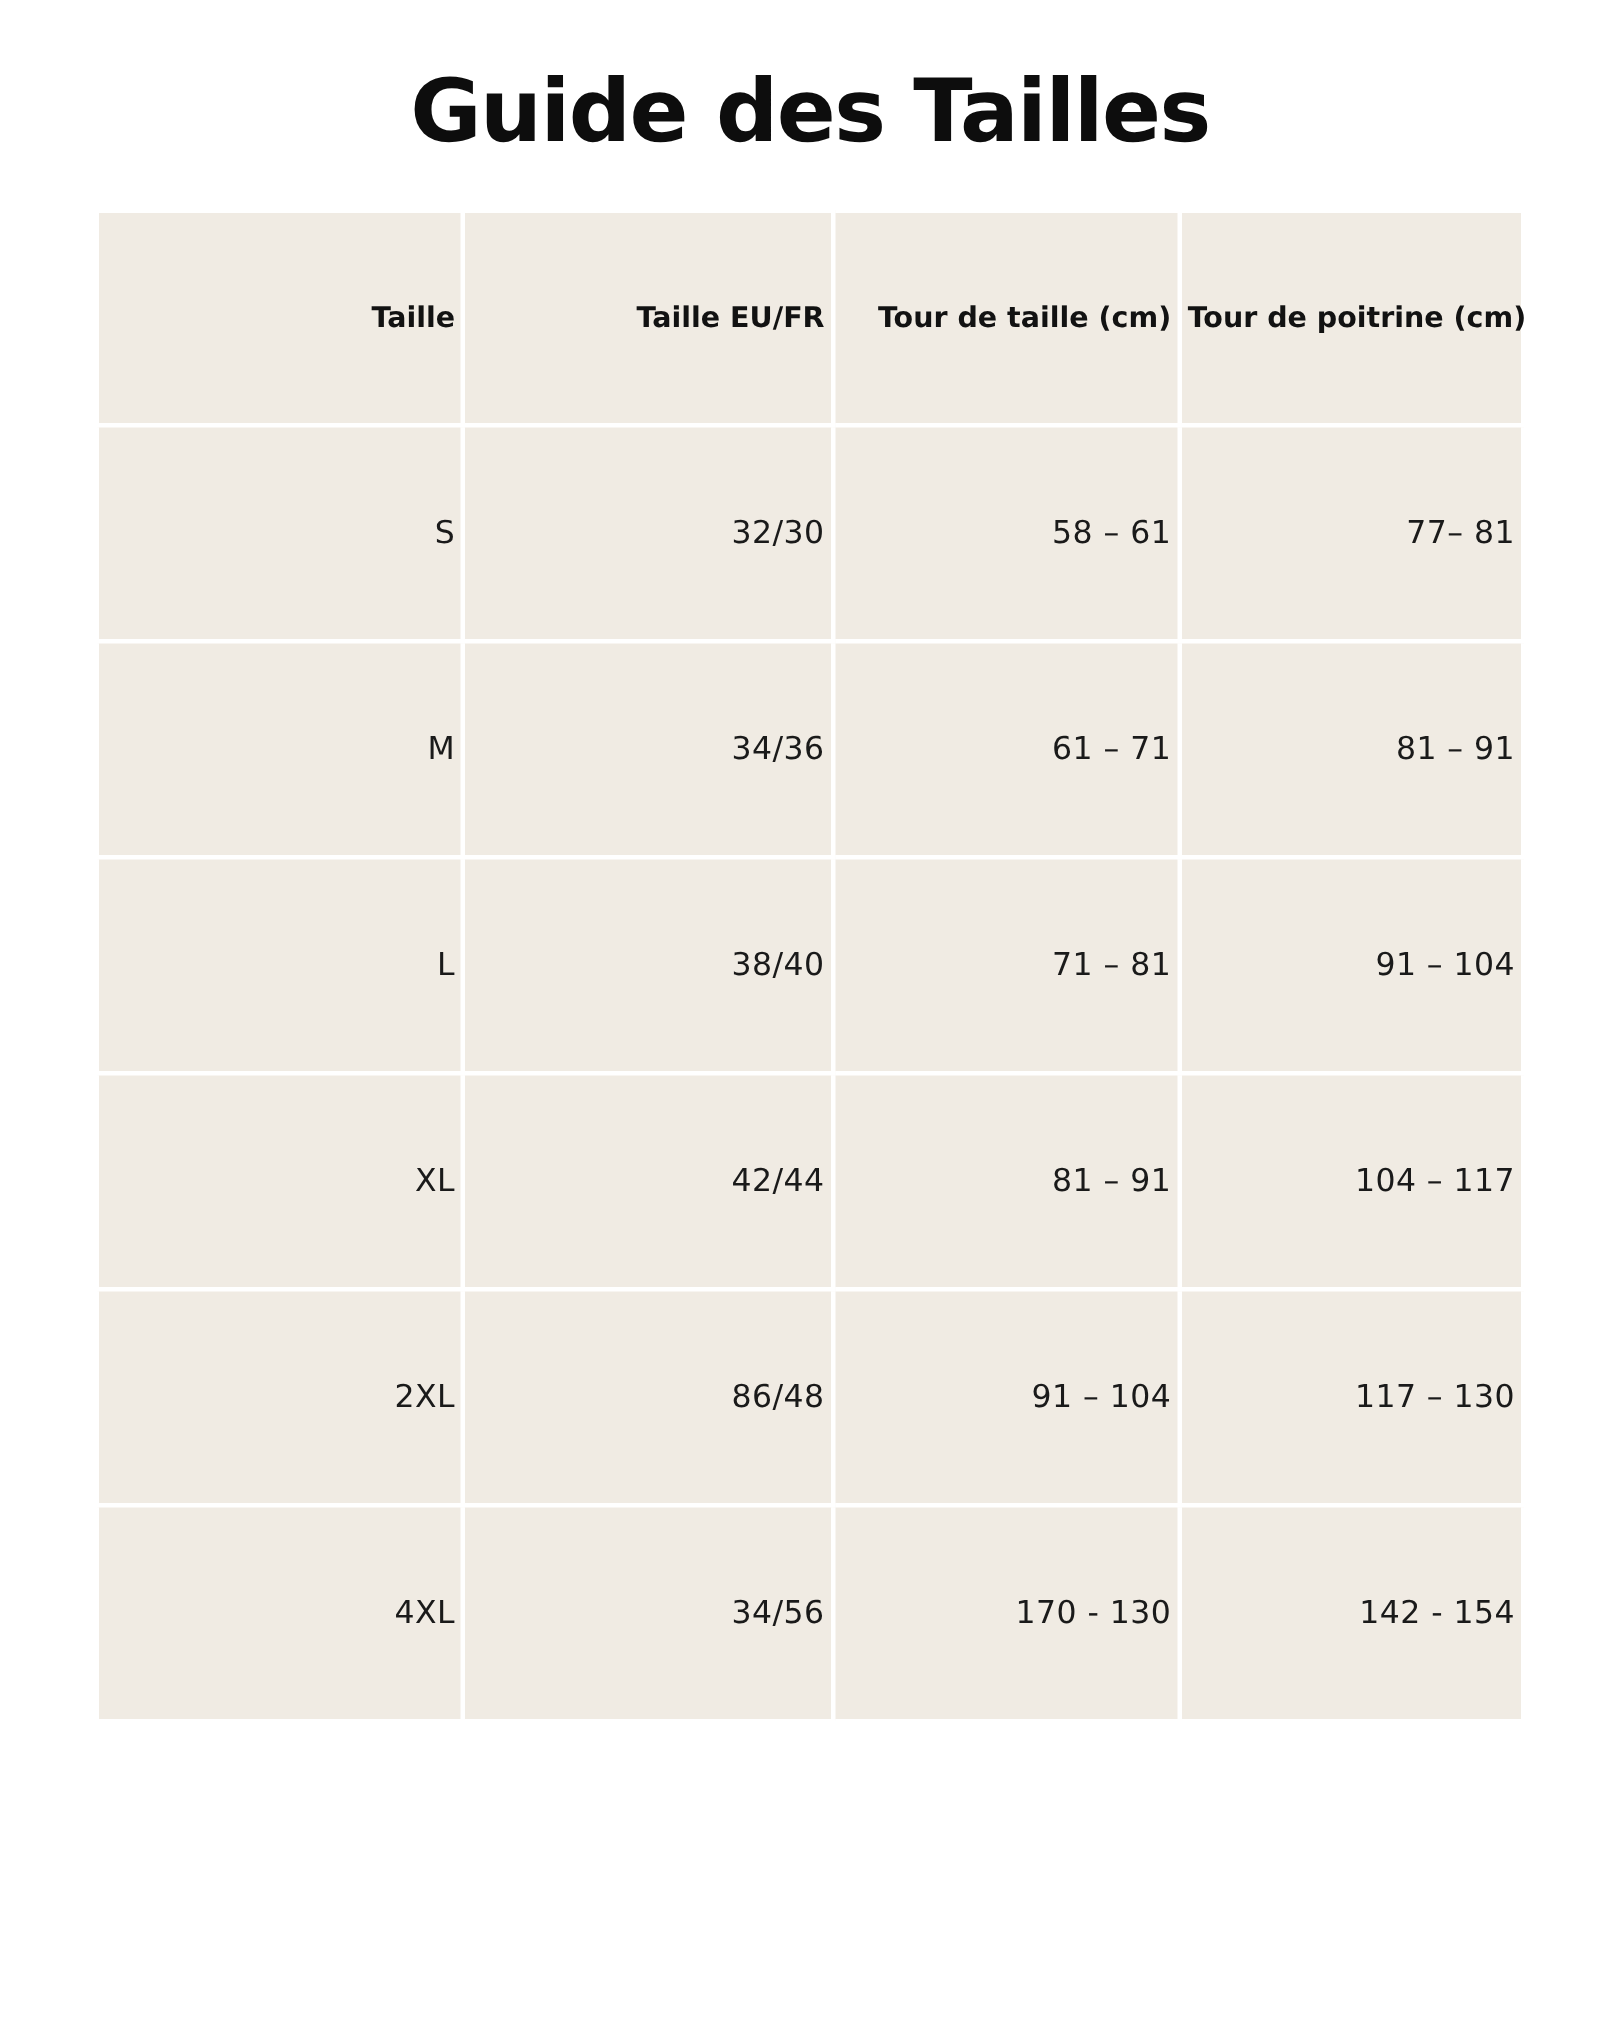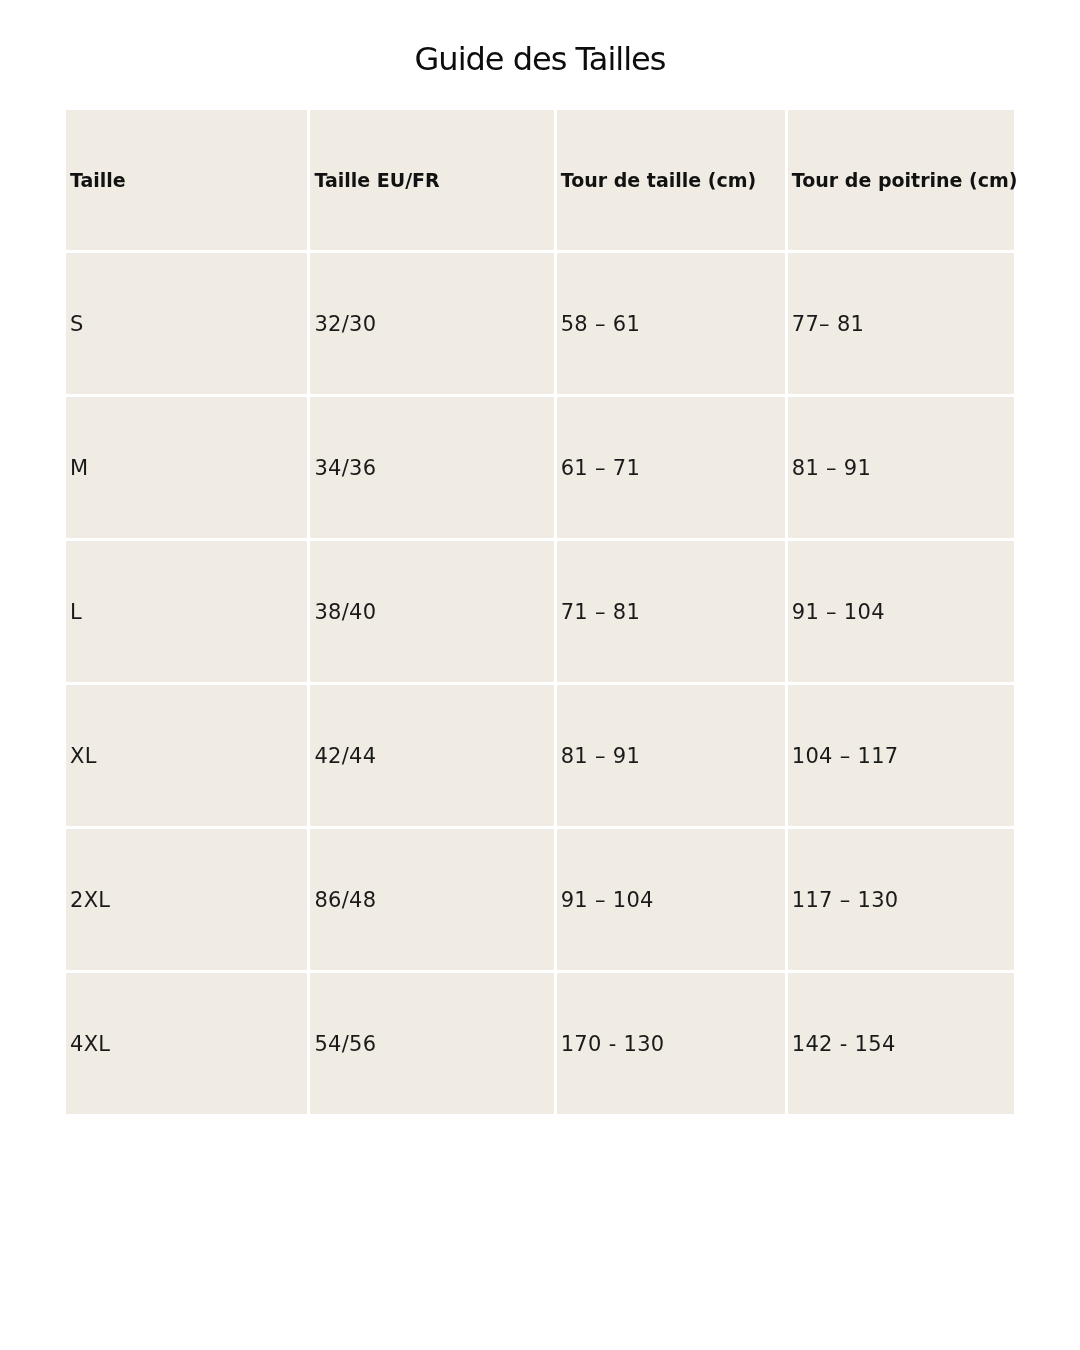--- a/index.html
+++ b/index.html
@@ -14,37 +14,37 @@
     width:1080px;
     height:1350px;
     background:var(--page-bg);
     font-family:"DejaVu Sans", sans-serif;
     color:var(--ink);
     overflow:hidden;
   }
   .page-title{
     margin:40px 0 0 0;
     text-align:center;
-    font-size:32px;
-    font-weight:normal;
+    font-size:58px;
+    font-weight:bold;
     letter-spacing:-1px;
     line-height:1.2;
     color:#0d0d0d;
   }
   table.size-guide{
     width:954px;
     margin:29px auto 0 auto;
     border-collapse:collapse;
     table-layout:fixed;
   }
   table.size-guide th,
   table.size-guide td{
     background:var(--cell-bg);
     border:3px solid var(--divider);
-    text-align:left;
+    text-align:right;
     vertical-align:middle;
     padding:0 4px;
   }
   table.size-guide th{
     height:143px;
     font-size:19px;
     font-weight:bold;
     letter-spacing:0px;
     white-space:nowrap;
     color:#121212;
@@ -107,18 +107,18 @@
         <td>104 – 117</td>
       </tr>
       <tr>
         <td>2XL</td>
         <td>86/48</td>
         <td>91 – 104</td>
         <td>117 – 130</td>
       </tr>
       <tr>
         <td>4XL</td>
-        <td>54/56</td>
+        <td>34/56</td>
         <td>170 - 130</td>
         <td>142 - 154</td>
       </tr>
     </tbody>
 </table>
 
 </body></html>

